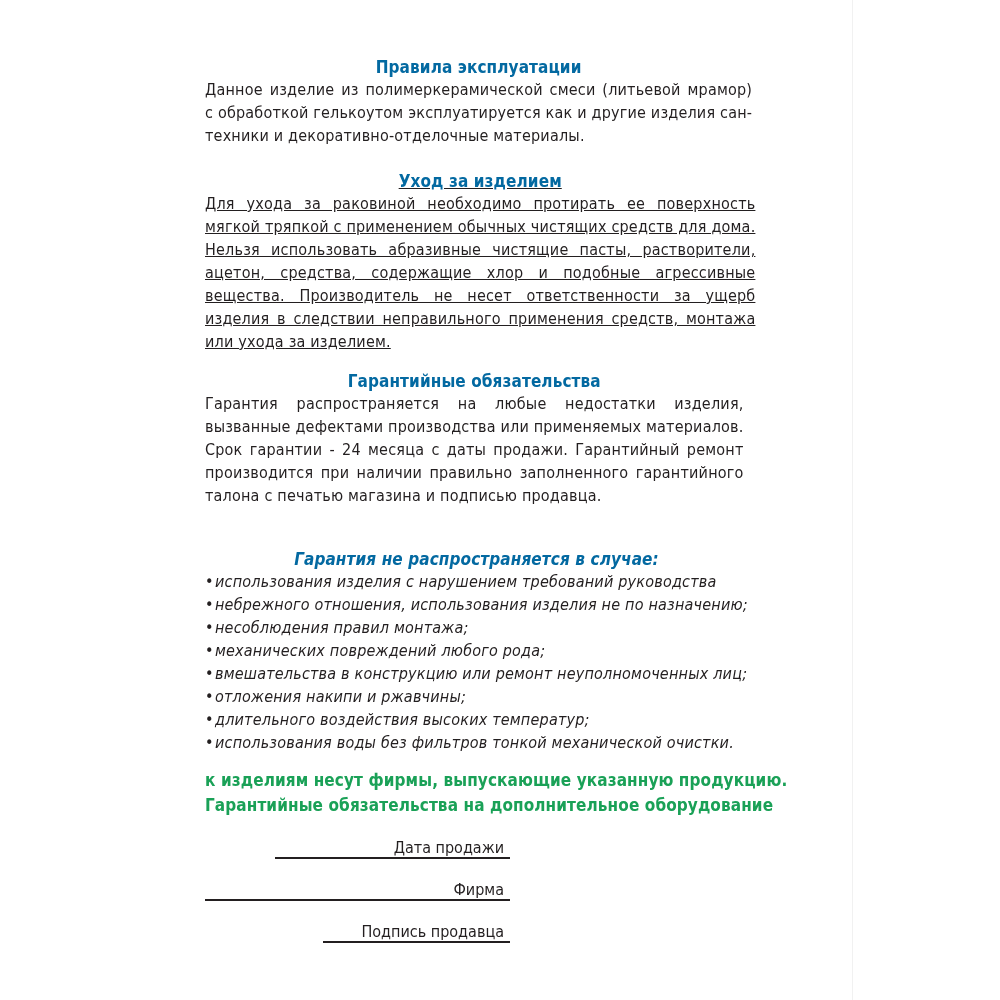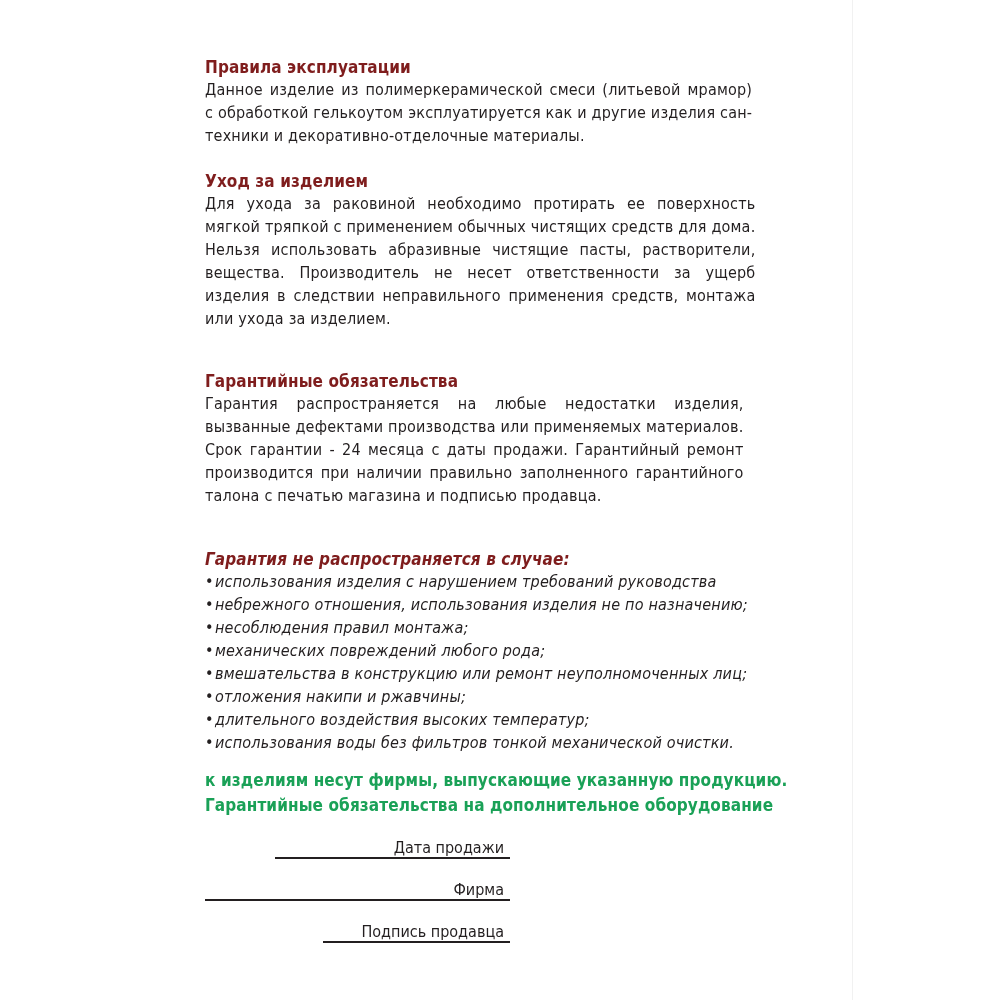--- a/index.html
+++ b/index.html
@@ -23,47 +23,48 @@
       height: 1000px;
       background: #f1f1f1;
     }
     .page {
       position: absolute;
       left: 205px;
       top: 56px;
       width: 595px;
     }
     .heading {
-      color: #7f1d1d;
+      color: #0369a1;
       font-weight: bold;
       font-size: 17px;
       line-height: 22px;
       margin: 0;
       letter-spacing: 0.1px;
       font-stretch: condensed;
+      text-align: center;
     }
     .para {
       font-size: 16px;
       line-height: 23px;
       margin: 0;
       text-align: justify;
       letter-spacing: 0.2px;
     }
     .para .line {
       display: block;
       text-align: justify;
       text-align-last: justify;
       white-space: nowrap;
     }
     .para .line.last {
       text-align-last: left;
     }
     .section { margin: 0; }
     .s1 { position: absolute; top: 0; }
-    .s2 { position: absolute; top: 114px; }
+    .s2 { position: absolute; top: 114px; text-decoration: underline; }
     .s3 { position: absolute; top: 314px; }
     .s4 { position: absolute; top: 492px; font-style: italic; }
     .s5 { position: absolute; top: 712px; }
     .sig { position: absolute; top: 782px; }
     ul.bullets {
       list-style: none;
       margin: 0;
       padding: 0;
       font-size: 16px;
       line-height: 23px;
@@ -127,20 +128,21 @@
       <span class="line last">техники и декоративно-отделочные материалы.</span>
     </p>
   </div>
 
   <div class="section s2">
     <h2 class="heading">Уход за изделием</h2>
     <p class="para">
       <span class="line">Для ухода за раковиной необходимо протирать ее поверхность</span>
       <span class="line">мягкой тряпкой с применением обычных чистящих средств для дома.</span>
       <span class="line">Нельзя использовать абразивные чистящие пасты, растворители,</span>
+      <span class="line">ацетон, средства, содержащие хлор и подобные агрессивные</span>
       <span class="line">вещества. Производитель не несет ответственности за ущерб</span>
       <span class="line">изделия в следствии неправильного применения средств, монтажа</span>
       <span class="line last">или ухода за изделием.</span>
     </p>
   </div>
 
   <div class="section s3">
     <h2 class="heading">Гарантийные обязательства</h2>
     <p class="para">
       <span class="line">Гарантия распространяется на любые недостатки изделия,</span>

